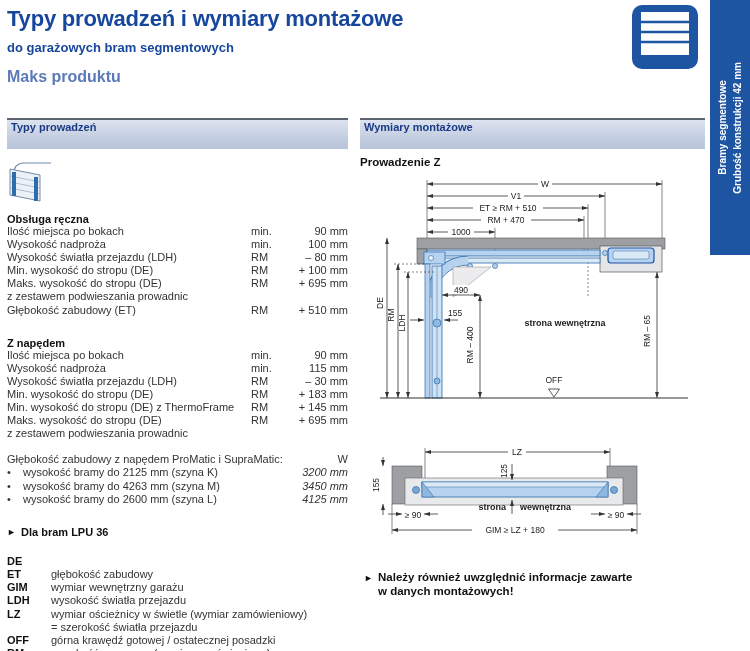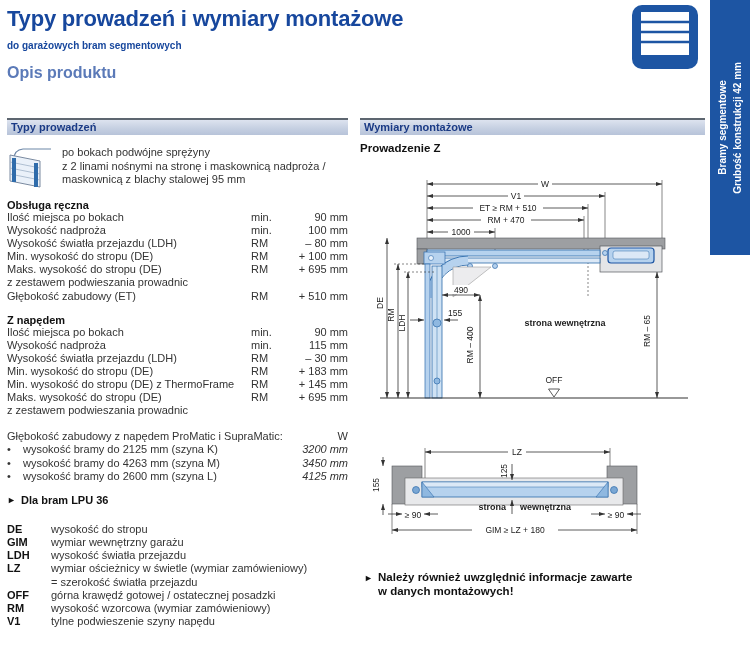--- a/index.html
+++ b/index.html
@@ -4,49 +4,49 @@
 <style>
   * { margin:0; padding:0; box-sizing:border-box; }
   html,body { background:#fff; }
   body {
     position:relative; width:750px; height:651px; overflow:hidden;
     font-family:"Liberation Sans", sans-serif; color:#262626;
   }
   
   .hdr { position:absolute; left:7px; top:6px; }
   .hdr-title   { font-size:22px; font-weight:bold; color:#17479d; letter-spacing:-0.2px; }
-  .hdr-sub     { font-size:10px; font-weight:bold; color:#17479d; margin-top:8px; }
+  .hdr-sub     { font-size:13px; font-weight:bold; color:#17479d; margin-top:8px; }
   .hdr-section { font-size:16px; font-weight:bold; color:#5b7ab8; margin-top:13px; }
   .door-icon { position:absolute; left:632px; top:5px; }
   
   .side-tab {
     position:absolute; left:710px; top:0; width:40px; height:255px;
     background:#1d55a3; display:flex; align-items:center; justify-content:center;
   }
   .side-tab .inner {
     writing-mode:vertical-rl; transform:rotate(180deg);
     color:#fff; font-weight:bold; font-size:10px; line-height:1.45; text-align:center;
   }
   
   .secbar {
-    height:17px; border-top:2px solid #5d6670;
+    height:31px; border-top:2px solid #5d6670;
     background:linear-gradient(180deg,#dde3ef 0%,#c6d0e2 55%,#b7c3d9 100%);
     font-size:11px; font-weight:bold; color:#1a3a85; padding:1px 0 0 4px;
   }
   
   .col-left  { position:absolute; left:7px;  top:118px; width:341px; font-size:11px; }
   .col-right { position:absolute; left:360px; top:118px; width:345px; font-size:11px; }
   .heading { font-weight:bold; font-size:11.5px; color:#111; margin-top:7px; }
   
   .intro { display:flex; margin-top:11px; }
   .intro-img { width:46px; margin-right:9px; flex:none; }
   .intro-text { line-height:13.5px; color:#333; }
   
   .sec-title { font-weight:bold; color:#111; }
-  .mt9{margin-top:9px;} .mt11{margin-top:11px;} .mt13{margin-top:13px;} .mt17{margin-top:17px;}
+  .mt9{margin-top:9px;} .mt11{margin-top:20px;} .mt13{margin-top:13px;} .mt17{margin-top:17px;}
   .dimrow { display:flex; line-height:13.1px; color:#333; }
   .dimrow .lbl { flex:1; }
   .dimrow .basis { width:37px; flex:none; }
   .dimrow .val { width:60px; flex:none; text-align:right; }
   .drow { display:flex; line-height:13.1px; color:#333; }
   .drow .bullet { width:16px; flex:none; text-align:left; }
   .drow .lbl { flex:1; }
   .drow .val { width:62px; flex:none; text-align:right;font-style:italic; }
   .depth-title { display:flex; line-height:13.1px; color:#333; }
   .depth-title .lbl { flex:1; }
@@ -65,21 +65,21 @@
   
   text { font-family:"Liberation Sans", sans-serif; font-size:8.5px; fill:#222; }
   .bt { font-weight:bold; font-size:9px; }
 </style>
 </head>
 <body>
 
 <div class="hdr">
   <div class="hdr-title">Typy prowadzeń i wymiary montażowe</div>
   <div class="hdr-sub">do garażowych bram segmentowych</div>
-  <div class="hdr-section">Opis produktu</div>
+  <div class="hdr-section">Maks produktu</div>
 </div>
 
 <svg class="door-icon" width="66" height="64" viewBox="0 0 66 64">
   <rect x="0" y="0" width="66" height="64" rx="10" fill="#1d55a3"></rect>
   <rect x="9" y="7" width="48" height="43" fill="#ffffff"></rect>
   <line x1="9" y1="17" x2="57" y2="17" stroke="#1d55a3" stroke-width="2.4"></line>
   <line x1="9" y1="27" x2="57" y2="27" stroke="#1d55a3" stroke-width="2.4"></line>
   <line x1="9" y1="37" x2="57" y2="37" stroke="#1d55a3" stroke-width="2.4"></line>
   <rect x="4" y="50" width="58" height="9" fill="#1d55a3"></rect>
 </svg>
@@ -97,25 +97,20 @@
   <div class="intro">
     <svg class="intro-img" width="46" height="44" viewBox="0 0 46 44">
       <path d="M 7 13 Q 7 4 16 3 L 44 3" fill="none" stroke="#6d87a8" stroke-width="1.2"></path>
       <polygon points="3,9 33,15 33,41 3,35" fill="#eaf1f9" stroke="#7a8aa0" stroke-width="1"></polygon>
       <line x1="3" y1="16" x2="33" y2="22" stroke="#9fb2c8" stroke-width="0.8"></line>
       <line x1="3" y1="22" x2="33" y2="28" stroke="#9fb2c8" stroke-width="0.8"></line>
       <line x1="3" y1="28" x2="33" y2="34" stroke="#9fb2c8" stroke-width="0.8"></line>
       <rect x="5" y="12" width="4" height="24" fill="#2f6cab"></rect>
       <rect x="27" y="17" width="4" height="24" fill="#2f6cab"></rect>
     </svg>
-    <div class="intro-text">
-      <div>po bokach podwójne sprężyny</div>
-      <div>z 2 linami nośnymi na stronę i maskownicą nadproża /</div>
-      <div>maskownicą z blachy stalowej 95 mm</div>
-    </div>
   </div>
 
   <div class="sec-title mt9">Obsługa ręczna</div>
   <div>
     <div class="dimrow">
         <span class="lbl">Ilość miejsca po bokach</span>
         <span class="basis">min.</span>
         <span class="val">90 mm</span>
       </div>
     <div class="dimrow">
@@ -212,21 +207,24 @@
   </div>
 
   <div class="lpu mt11">
     <span class="arrow">►</span>
     <span>Dla bram LPU 36</span>
   </div>
 
   <div class="mt17">
     <div class="legrow">
         <span class="abbr">DE</span>
-        <span class="desc">wysokość do stropu</span>
+      </div>
+    <div class="legrow">
+        <span class="abbr">ET</span>
+        <span class="desc">głębokość zabudowy</span>
       </div>
     <div class="legrow">
         <span class="abbr">GIM</span>
         <span class="desc">wymiar wewnętrzny garażu</span>
       </div>
     <div class="legrow">
         <span class="abbr">LDH</span>
         <span class="desc">wysokość światła przejazdu</span>
       </div>
     <div class="legrow">

